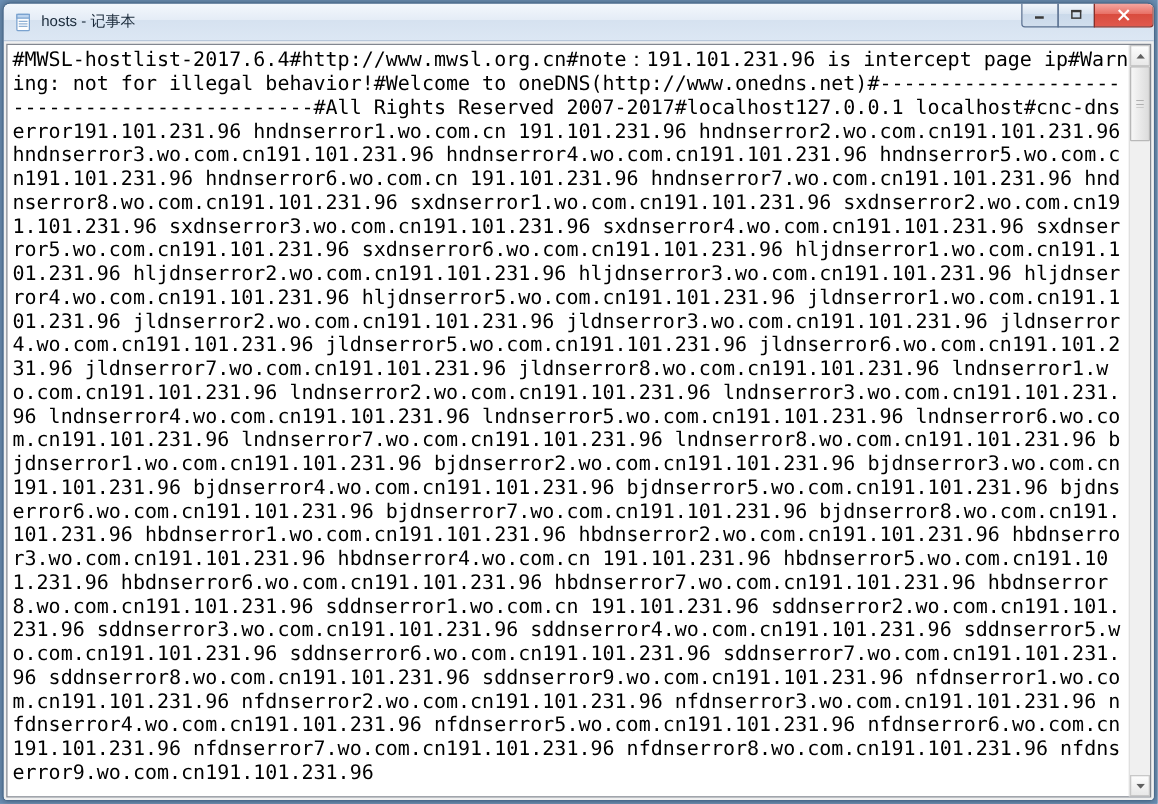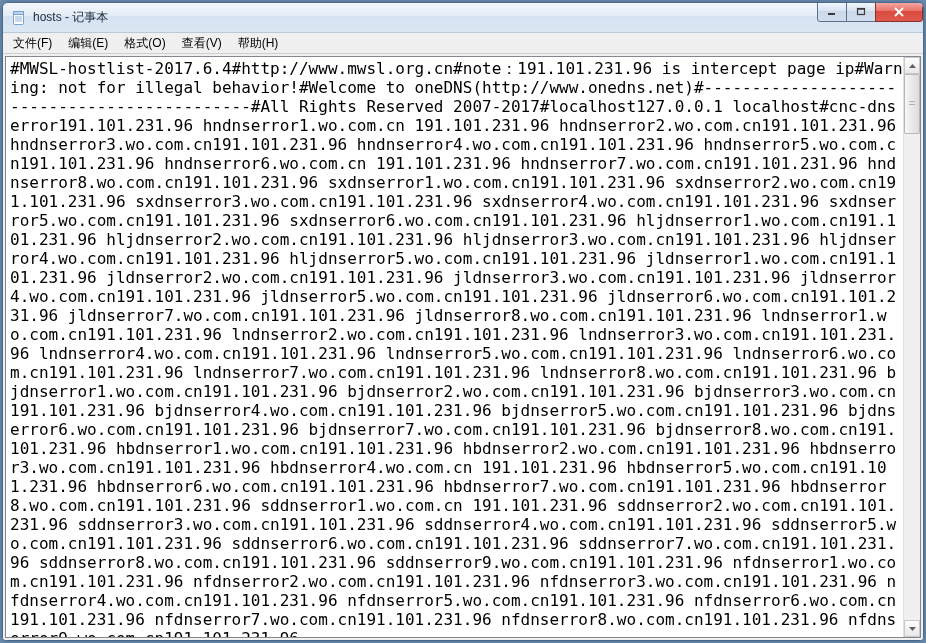--- a/index.html
+++ b/index.html
@@ -183,27 +183,20 @@
       </div>
       <div class="win-btn close">
         <svg width="12" height="10">
             <line x1="2" y1="1" x2="10" y2="9" stroke="#fff" stroke-width="1.8"></line>
             <line x1="10" y1="1" x2="2" y2="9" stroke="#fff" stroke-width="1.8"></line>
           </svg>
       </div>
     </div>
   </div>
 
-  <div class="menubar">
-    <span class="menu-item">文件(F)</span>
-    <span class="menu-item">编辑(E)</span>
-    <span class="menu-item">格式(O)</span>
-    <span class="menu-item">查看(V)</span>
-    <span class="menu-item">帮助(H)</span>
-  </div>
 
   <div class="client">
     <div class="text-border">
       <div class="textarea">#MWSL-hostlist-2017.6.4#http://www.mwsl.org.cn#note：191.101.231.96 is intercept page ip#Warning: not for illegal behavior!#Welcome to oneDNS(http://www.onedns.net)#---------------------------------------------#All Rights Reserved 2007-2017#localhost127.0.0.1 localhost#cnc-dnserror191.101.231.96 hndnserror1.wo.com.cn 191.101.231.96 hndnserror2.wo.com.cn191.101.231.96 hndnserror3.wo.com.cn191.101.231.96 hndnserror4.wo.com.cn191.101.231.96 hndnserror5.wo.com.cn191.101.231.96 hndnserror6.wo.com.cn 191.101.231.96 hndnserror7.wo.com.cn191.101.231.96 hndnserror8.wo.com.cn191.101.231.96 sxdnserror1.wo.com.cn191.101.231.96 sxdnserror2.wo.com.cn191.101.231.96 sxdnserror3.wo.com.cn191.101.231.96 sxdnserror4.wo.com.cn191.101.231.96 sxdnserror5.wo.com.cn191.101.231.96 sxdnserror6.wo.com.cn191.101.231.96 hljdnserror1.wo.com.cn191.101.231.96 hljdnserror2.wo.com.cn191.101.231.96 hljdnserror3.wo.com.cn191.101.231.96 hljdnserror4.wo.com.cn191.101.231.96 hljdnserror5.wo.com.cn191.101.231.96 jldnserror1.wo.com.cn191.101.231.96 jldnserror2.wo.com.cn191.101.231.96 jldnserror3.wo.com.cn191.101.231.96 jldnserror4.wo.com.cn191.101.231.96 jldnserror5.wo.com.cn191.101.231.96 jldnserror6.wo.com.cn191.101.231.96 jldnserror7.wo.com.cn191.101.231.96 jldnserror8.wo.com.cn191.101.231.96 lndnserror1.wo.com.cn191.101.231.96 lndnserror2.wo.com.cn191.101.231.96 lndnserror3.wo.com.cn191.101.231.96 lndnserror4.wo.com.cn191.101.231.96 lndnserror5.wo.com.cn191.101.231.96 lndnserror6.wo.com.cn191.101.231.96 lndnserror7.wo.com.cn191.101.231.96 lndnserror8.wo.com.cn191.101.231.96 bjdnserror1.wo.com.cn191.101.231.96 bjdnserror2.wo.com.cn191.101.231.96 bjdnserror3.wo.com.cn191.101.231.96 bjdnserror4.wo.com.cn191.101.231.96 bjdnserror5.wo.com.cn191.101.231.96 bjdnserror6.wo.com.cn191.101.231.96 bjdnserror7.wo.com.cn191.101.231.96 bjdnserror8.wo.com.cn191.101.231.96 hbdnserror1.wo.com.cn191.101.231.96 hbdnserror2.wo.com.cn191.101.231.96 hbdnserror3.wo.com.cn191.101.231.96 hbdnserror4.wo.com.cn 191.101.231.96 hbdnserror5.wo.com.cn191.101.231.96 hbdnserror6.wo.com.cn191.101.231.96 hbdnserror7.wo.com.cn191.101.231.96 hbdnserror8.wo.com.cn191.101.231.96 sddnserror1.wo.com.cn 191.101.231.96 sddnserror2.wo.com.cn191.101.231.96 sddnserror3.wo.com.cn191.101.231.96 sddnserror4.wo.com.cn191.101.231.96 sddnserror5.wo.com.cn191.101.231.96 sddnserror6.wo.com.cn191.101.231.96 sddnserror7.wo.com.cn191.101.231.96 sddnserror8.wo.com.cn191.101.231.96 sddnserror9.wo.com.cn191.101.231.96 nfdnserror1.wo.com.cn191.101.231.96 nfdnserror2.wo.com.cn191.101.231.96 nfdnserror3.wo.com.cn191.101.231.96 nfdnserror4.wo.com.cn191.101.231.96 nfdnserror5.wo.com.cn191.101.231.96 nfdnserror6.wo.com.cn191.101.231.96 nfdnserror7.wo.com.cn191.101.231.96 nfdnserror8.wo.com.cn191.101.231.96 nfdnserror9.wo.com.cn191.101.231.96</div>
       <div class="vscroll">
         <div class="scroll-btn">
           <svg width="7" height="4">
               <polygon points="3.5,0 7,4 0,4" fill="#606060"></polygon>
             </svg>
         </div>

